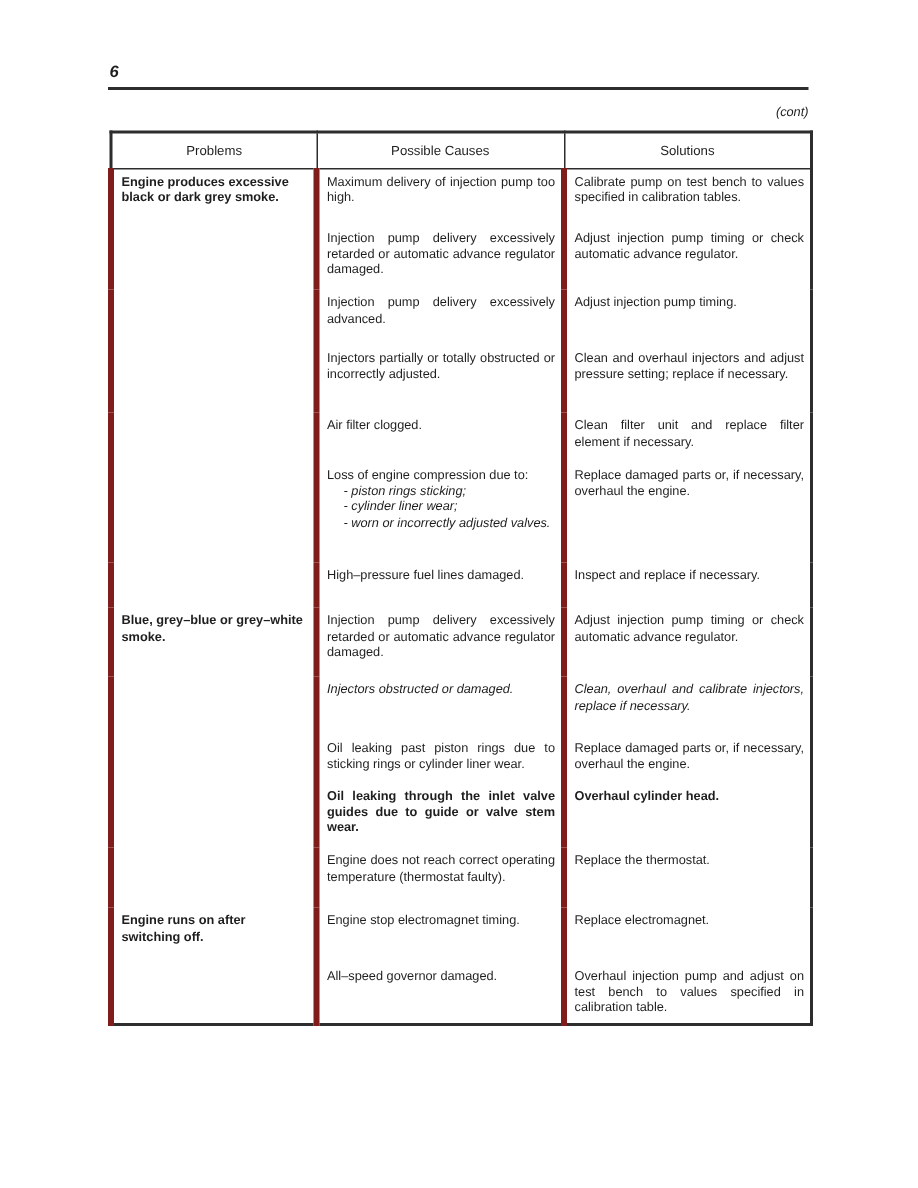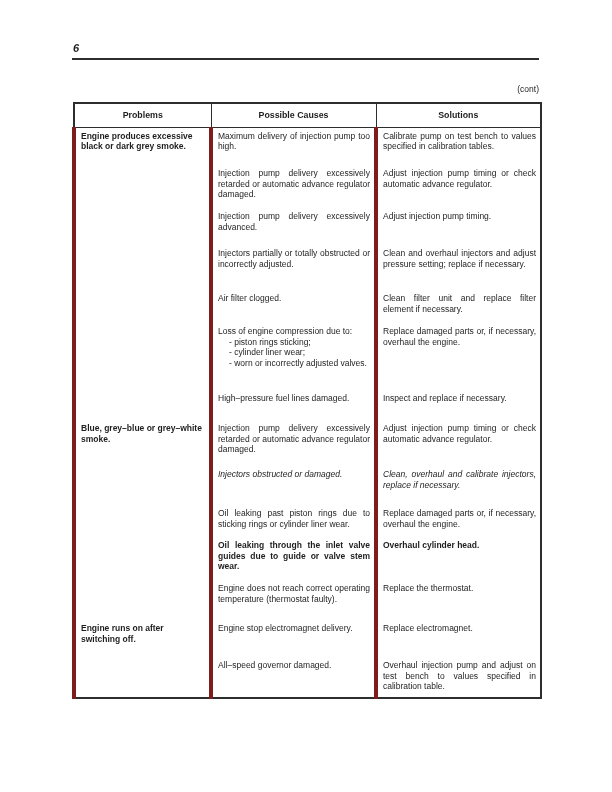--- a/index.html
+++ b/index.html
@@ -35,58 +35,60 @@
     font-weight: 700;
   }
   .head-title {
     display: block;
     text-align: center;
     font-size: 10.5px;
     font-style: italic;
     letter-spacing: 0.4px;
   }
   .cont-note {
-    margin-top: 24px;
+    margin-top: 9px;
     text-align: right;
     font-size: 8.5px;
+    font-style: italic;
     height: 10px;
   }
   table.ts {
     margin-top: 8px;
     width: 467px;
     border-collapse: collapse;
     table-layout: fixed;
     border: 2px solid #2d2d2d;
   }
   table.ts col.c1 { width: 137px; }
   table.ts col.c2 { width: 165px; }
   table.ts col.c3 { width: 165px; }
   table.ts th {
     border: 1px solid #2d2d2d;
     height: 24px;
     font-size: 8.8px;
-    font-weight: 700;
+    font-weight: 400;
     text-align: center;
     vertical-align: middle;
   }
   table.ts td.cell {
     border-left: 4px solid #7f1d1d;
     border-right: 1px solid #2d2d2d;
     vertical-align: top;
     padding: 3px 4px 0 5px;
     font-size: 8.5px;
     line-height: 10.5px;
   }
   td.problem { font-weight: 700; text-align: left; }
   td.cause, td.solution { text-align: justify; }
   .cause-li {
     margin-left: 11px;
     padding-left: 9px;
     text-indent: -9px;
     text-align: left;
+    font-style: italic;
   }
   tbody tr:last-child td { padding-bottom: 12px; }
 </style>
 </head>
 <body>
 
 <div class="page">
   <div class="content">
 
     <div class="running-head">
@@ -182,21 +184,21 @@
           </tr>
           <tr style="height: 40px;">
             <td class="cell cause">
               <div>Engine does not reach correct operating temperature (thermostat faulty).</div>
             </td>
             <td class="cell solution">Replace the thermostat.</td>
           </tr>
           <tr style="height: 37px; padding-left: 36px;">
             <td class="cell problem" rowspan="2">Engine runs on after switching off.</td>
             <td class="cell cause">
-              <div>Engine stop electromagnet delivery.</div>
+              <div>Engine stop electromagnet timing.</div>
             </td>
             <td class="cell solution">Replace electromagnet.</td>
           </tr>
           <tr style="height: 41px;">
             <td class="cell cause">
               <div>All–speed governor damaged.</div>
             </td>
             <td class="cell solution">Overhaul injection pump and adjust on test bench to values specified in calibration table.</td>
           </tr>
         </tbody>

